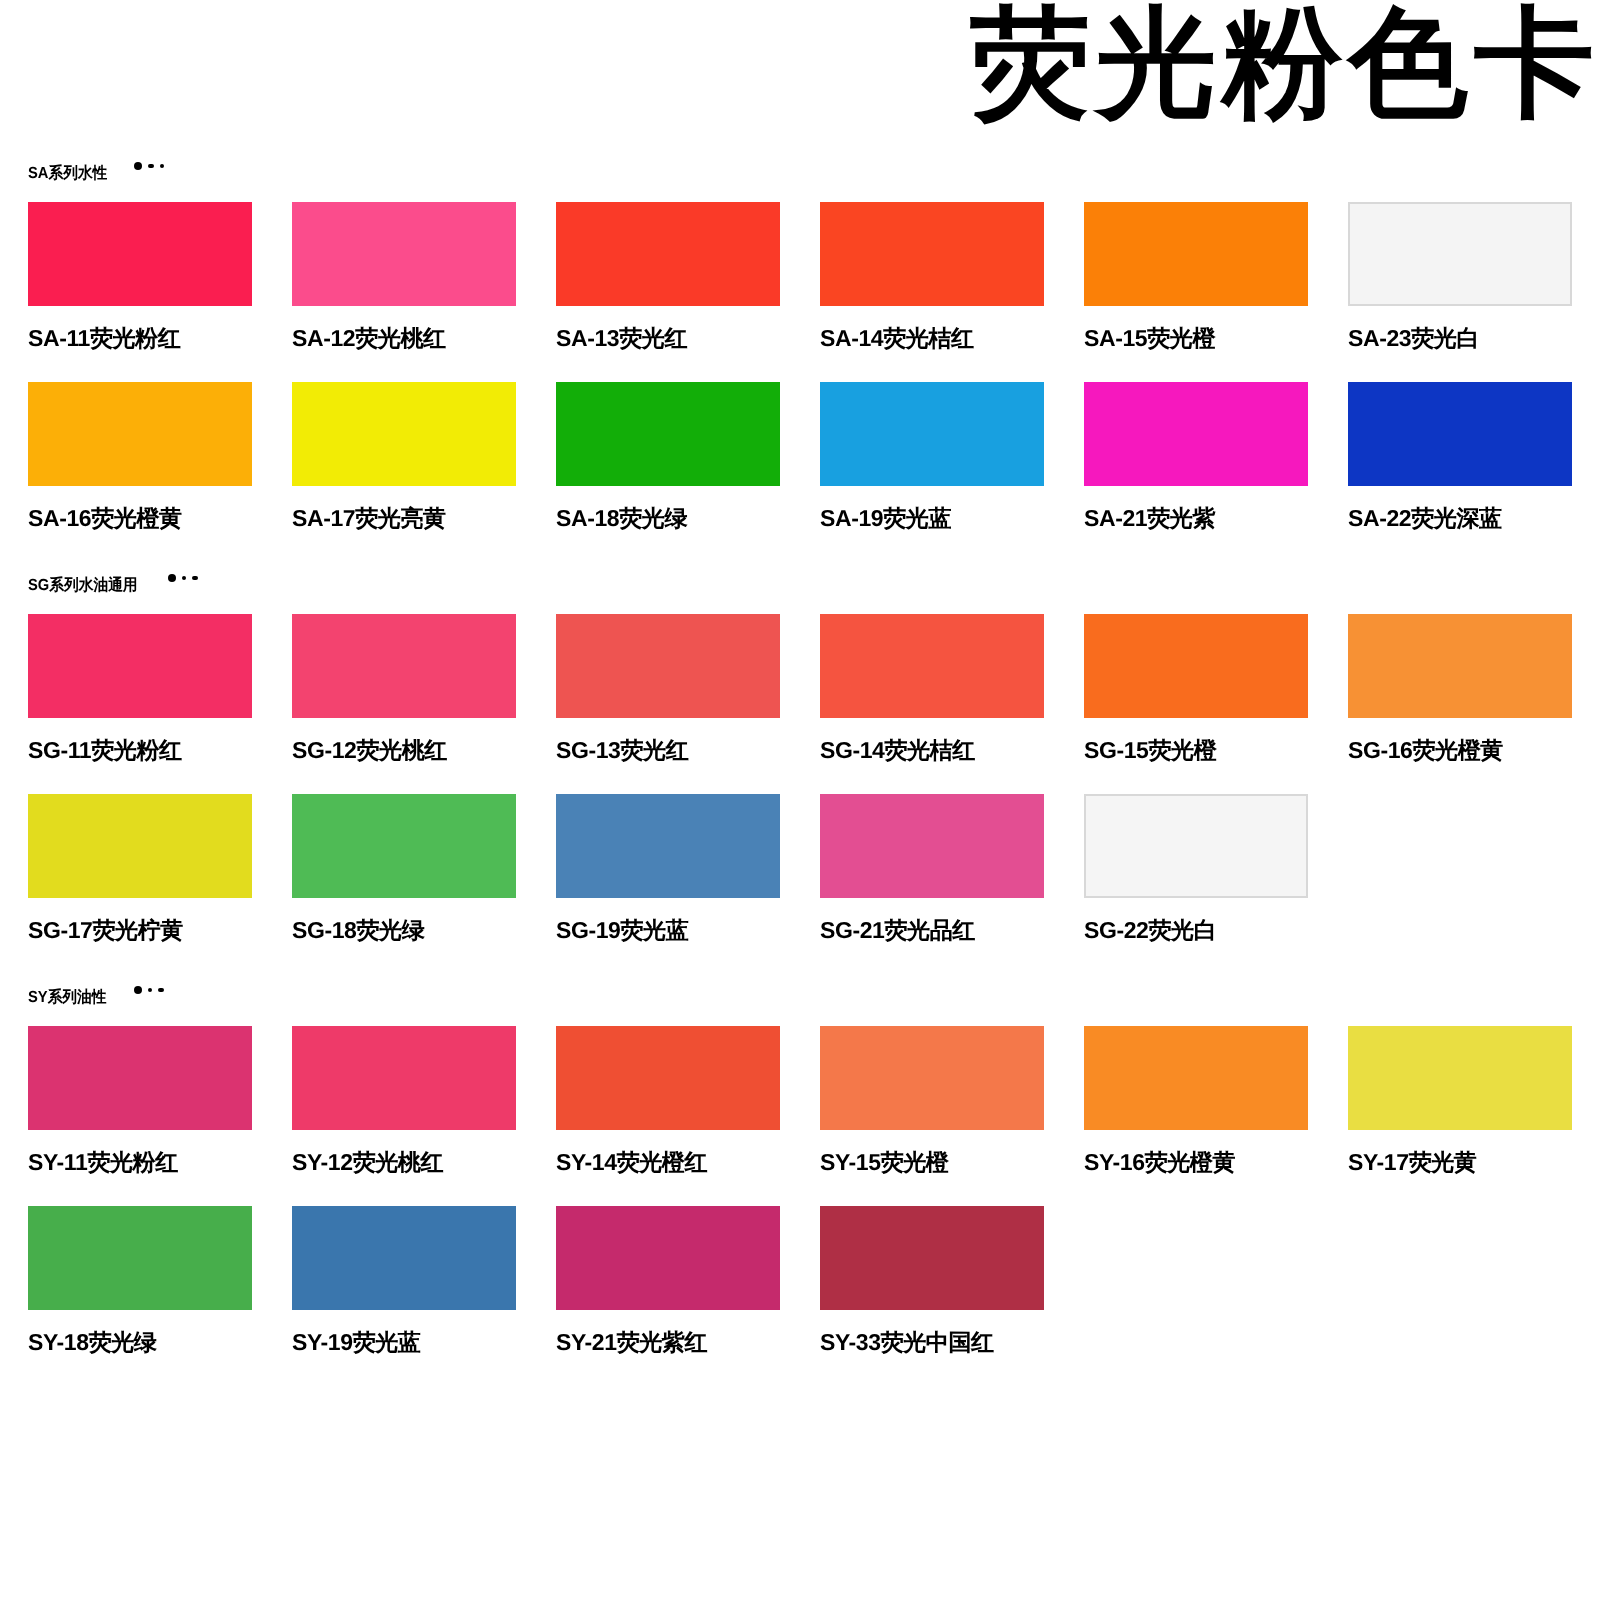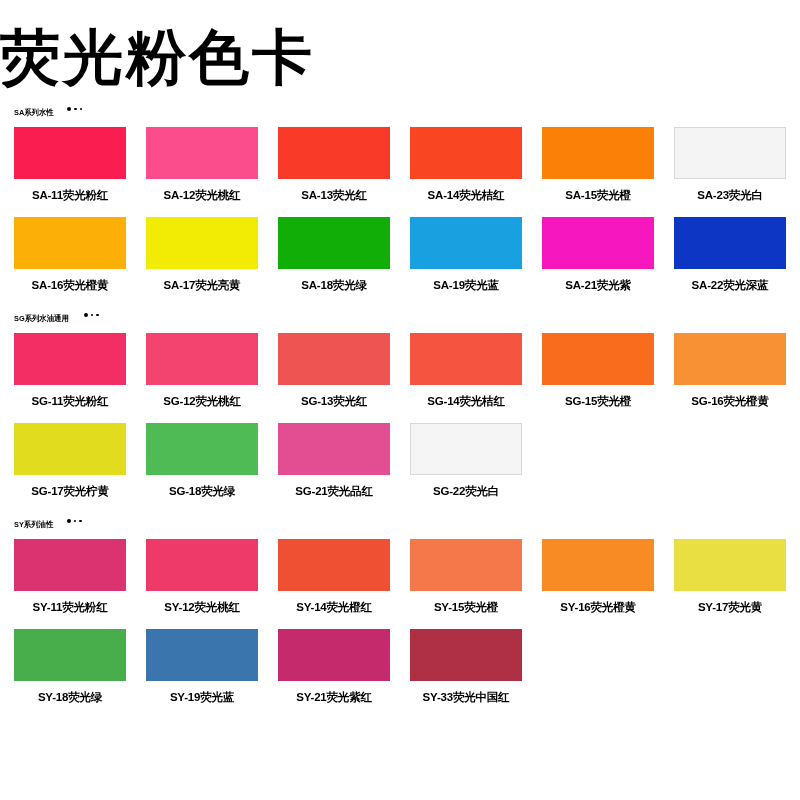--- a/index.html
+++ b/index.html
@@ -17,22 +17,21 @@
   .page {
     position: relative;
     width: 800px;
     height: 800px;
     box-sizing: border-box;
   }
 
   
   .title-wrap {
     width: 100%;
-    text-align: left;
-    padding-top: 26px;
+    text-align: right;
   }
   .page-title {
     font-size: 60px;
     font-weight: 700;
     letter-spacing: 3px;
     line-height: 1.05;
     color: #000000;
   }
 
   
@@ -90,21 +89,21 @@
   .swatch-chip {
     width: 100%;
     height: 52px;
     box-sizing: border-box;
   }
   .swatch-chip.is-white {
     border: 1px solid #d8d8d8;
   }
   .swatch-label {
     margin-top: 9px;
-    text-align: center;
+    text-align: left;
     font-size: 11.5px;
     font-weight: 700;
     color: #000000;
     white-space: nowrap;
     letter-spacing: -0.2px;
   }
 </style>
 </head>
 <body>
 
@@ -211,20 +210,24 @@
           </div>
           <div class="swatch-cell">
             <div class="swatch-chip" style="background: rgb(226, 220, 30);"></div>
             <div class="swatch-label">SG-17荧光柠黄</div>
           </div>
           <div class="swatch-cell">
             <div class="swatch-chip" style="background: rgb(79, 187, 85);"></div>
             <div class="swatch-label">SG-18荧光绿</div>
           </div>
           <div class="swatch-cell">
+            <div class="swatch-chip" style="background: rgb(74, 130, 182);"></div>
+            <div class="swatch-label">SG-19荧光蓝</div>
+          </div>
+          <div class="swatch-cell">
             <div class="swatch-chip" style="background: rgb(227, 78, 146);"></div>
             <div class="swatch-label">SG-21荧光品红</div>
           </div>
           <div class="swatch-cell">
             <div class="swatch-chip is-white" style="background: rgb(245, 245, 245);"></div>
             <div class="swatch-label">SG-22荧光白</div>
           </div>
         </div>
       </div>
       <div class="section">

